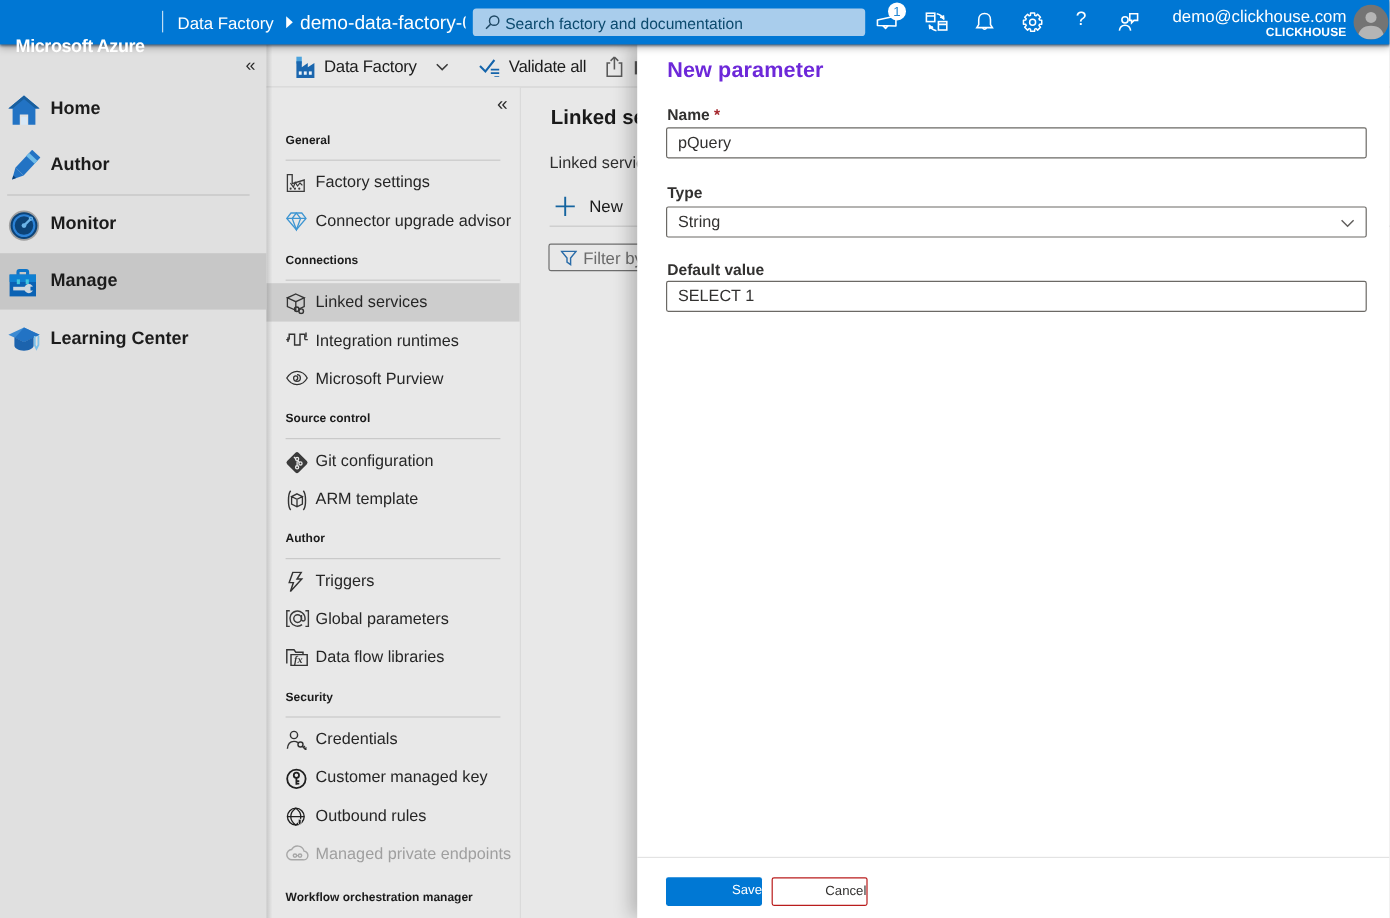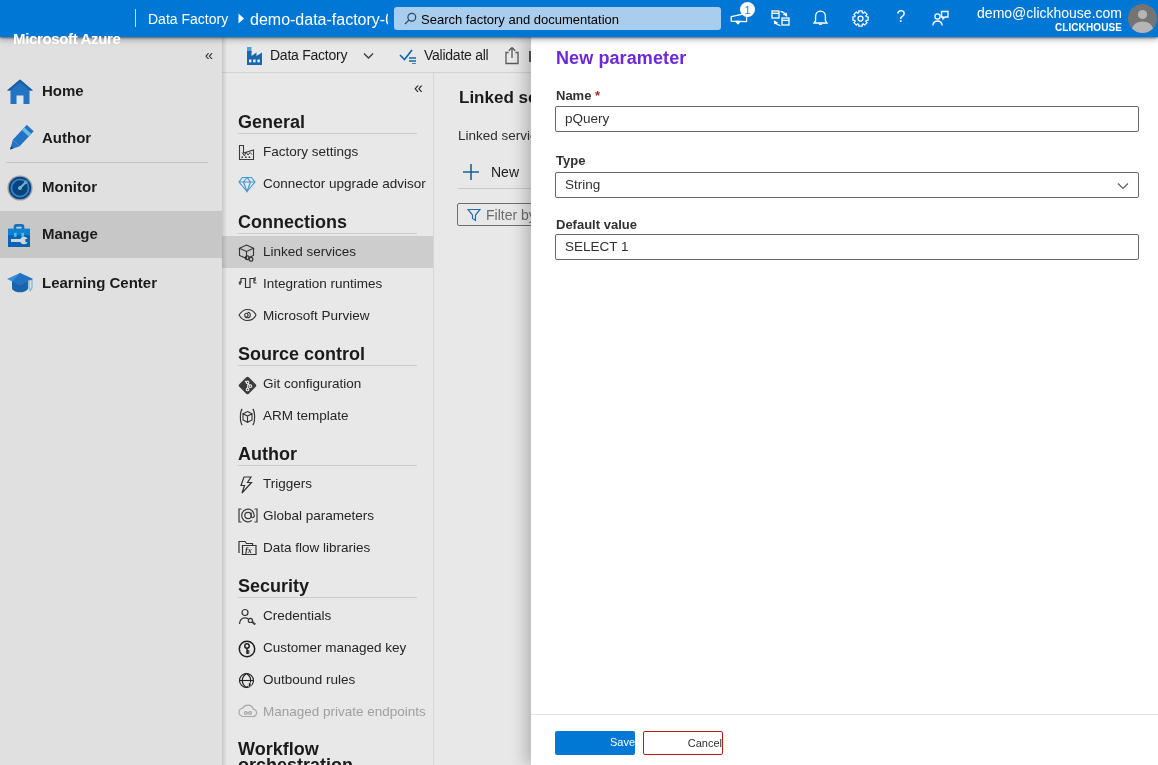--- a/index.html
+++ b/index.html
@@ -8,21 +8,21 @@
 
   
   #topbar { position:absolute; left:0; top:0; width:1158px; height:37px; background:#0077d4;
             box-shadow:0 1px 2px rgba(0,30,60,0.55), 0 3px 6px rgba(0,0,0,0.25); z-index:40; color:#fff; }
   #tb-logo { position:absolute; left:13px; top:10px; font-size:15px; font-weight:700; letter-spacing:-0.35px;margin-top:20px; }
   #tb-sep { position:absolute; left:135px; top:9px; width:1px; height:18px; background:rgba(255,255,255,0.75); }
   #tb-bc1 { position:absolute; left:148px; top:11px; font-size:14px; }
   #tb-arrow { position:absolute; left:236px; top:13px; }
   #tb-bc2 { position:absolute; left:250px; top:11px; font-size:16px; width:138px; white-space:nowrap; overflow:hidden; }
   #tb-search { position:absolute; left:394px; top:7px; width:327px; height:23px; background:#a9cdec; border-radius:3px; }
-  #tb-search .ph { position:absolute; left:27px; top:4.5px; font-size:13px; color:#000000; white-space:nowrap; }
+  #tb-search .ph { position:absolute; left:27px; top:4.5px; font-size:13px; color:#0c4a6e; white-space:nowrap; }
   .tbicon { position:absolute; top:8px; width:21px; height:21px; }
   #user-mail { position:absolute; right:36px; top:5px; font-size:14px; color:#fff; }
   #user-org  { position:absolute; right:36px; top:22px; font-size:10px; font-weight:700; color:#fff; letter-spacing:0.1px; }
   #avatar { position:absolute; left:1128px; top:4px; width:29px; height:29px; border-radius:50%; background:#747474; overflow:hidden; }
 
   
   #sidebar { position:absolute; left:0; top:37px; width:222px; height:728px; background:#e0e0e0; z-index:5; }
   #sidebar .collapse { position:absolute; right:9px; top:9px; font-size:15px; color:#2a2a2a; }
   .sbrow { position:absolute; left:0; width:222px; height:47px; }
   .sbrow.sel { background:#c7c7c7; }
@@ -32,21 +32,21 @@
 
   
   #toolbar { position:absolute; left:222px; top:37px; width:936px; height:36px; background:#e8e8e8;
              border-bottom:1px solid #d2d2d2; z-index:6; }
 
   
   #navpanel { position:absolute; left:222px; top:73px; width:211px; height:692px; background:#e8e8e8; z-index:6; }
   #nav-shadow { position:absolute; left:222px; top:37px; width:5px; height:728px; z-index:7;
                 background:linear-gradient(to right, rgba(0,0,0,0.14), rgba(0,0,0,0)); }
   #navpanel .collapse { position:absolute; right:10px; top:6px; font-size:16px; color:#2a2a2a; }
-  .nhead { position:absolute; left:16px; font-size:18px; font-weight:700; color:#1b1b1b; }
+  .nhead { position:absolute; left:16px; font-size:10px; font-weight:700; color:#1b1b1b; }
   .nhr { position:absolute; left:16px; width:179px; height:1px; background:#c9c9c9; }
   .nrow { position:absolute; left:0; width:211px; height:32px; }
   .nrow.sel { background:#cdcdcd; }
   .nrow svg { position:absolute; left:16px; top:8px; }
   .nrow .lbl { position:absolute; left:41px; top:8px; font-size:13.5px; color:#262626; white-space:nowrap; }
   .nrow.dis .lbl { color:#9f9f9f; }
 
   
   #main { position:absolute; left:433px; top:73px; width:725px; height:692px; background:#e8e8e8; z-index:4;
           border-left:1px solid #d6d6d6; }

